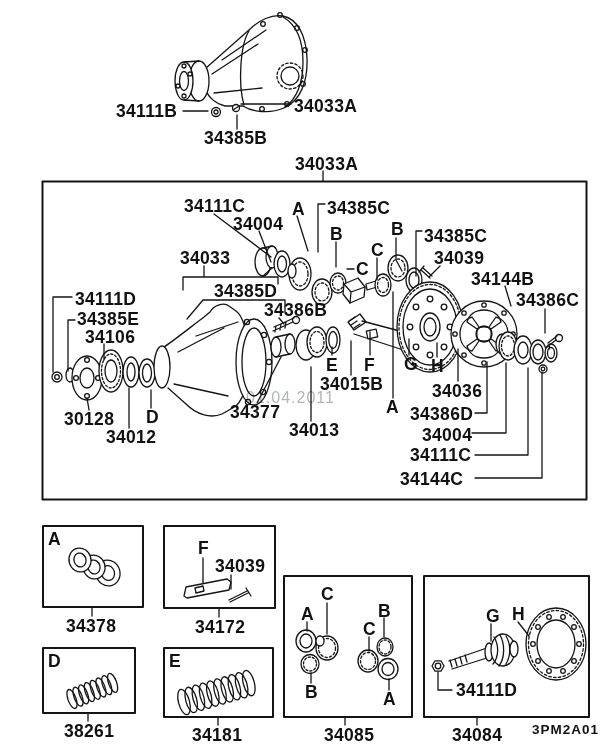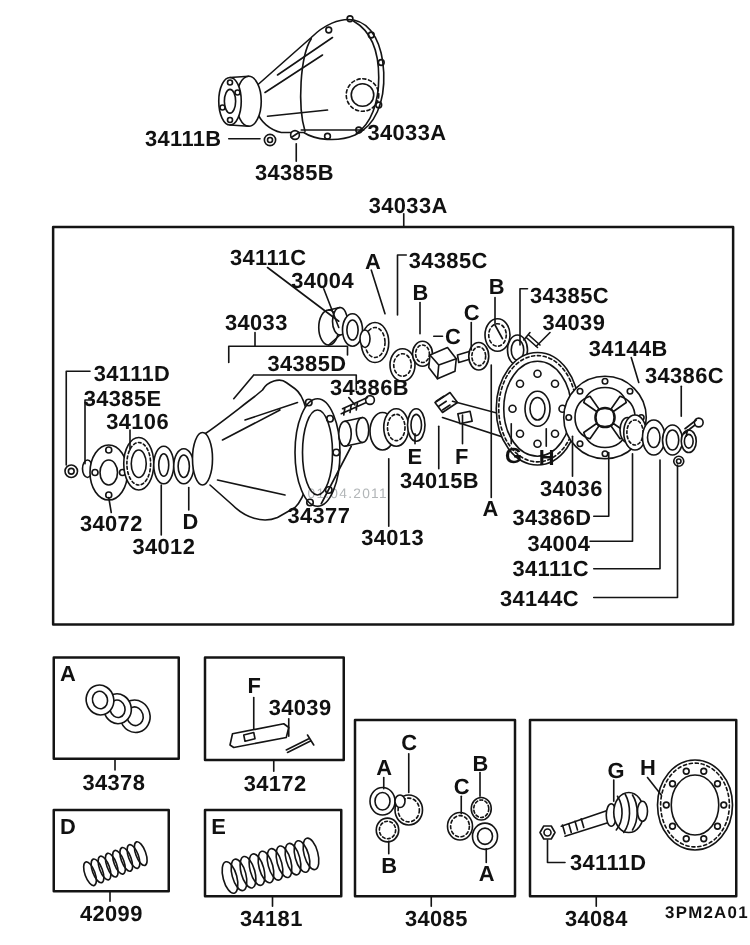--- a/index.html
+++ b/index.html
@@ -4,21 +4,21 @@
 <style>
   html,body{margin:0;padding:0;background:#fff;}
   #page{position:relative;width:600px;height:756px;background:#fff;overflow:hidden;
         font-family:"Liberation Sans",sans-serif;}
   #art{position:absolute;left:0;top:0;}
   .lbl{position:absolute;font-weight:700;font-size:17.5px;line-height:1;color:#111;
        letter-spacing:.3px;white-space:nowrap;}
   .sm{font-size:13.5px;letter-spacing:1px;}
   .wm{position:absolute;left:34px;top:341px;font-weight:700;font-size:49px;line-height:1;
       color:#b7bbbd;letter-spacing:1px;white-space:nowrap;mix-blend-mode:multiply;opacity:.85;}
-  .wmdate{position:absolute;left:246px;top:389px;font-weight:400;font-size:11px;
+  .wmdate{position:absolute;left:246px;top:389px;font-weight:400;font-size:16px;
       color:#b2b6b8;letter-spacing:1px;mix-blend-mode:multiply;}
 </style>
 </head>
 <body>
 
 <div id="page">
 
 <svg id="art" width="600" height="756" viewBox="0 0 600 756" stroke="#141414" fill="none" stroke-width="1.3" stroke-linecap="round" stroke-linejoin="round">
 
   <g>
@@ -337,23 +337,23 @@
 <div class="lbl" style="left:371px;top:242px">C</div>
 <div class="lbl" style="left:356px;top:261px">C</div>
 <div class="lbl" style="left:424px;top:228px">34385C</div>
 <div class="lbl" style="left:434px;top:250px">34039</div>
 <div class="lbl" style="left:471px;top:271px">34144B</div>
 <div class="lbl" style="left:516px;top:292px">34386C</div>
 <div class="lbl" style="left:180px;top:250px">34033</div>
 <div class="lbl" style="left:214px;top:283px">34385D</div>
 <div class="lbl" style="left:264px;top:302px">34386B</div>
 <div class="lbl" style="left:75px;top:291px">34111D</div>
-<div class="lbl" style="left:67px;top:311px">34385E</div>
+<div class="lbl" style="left:77px;top:311px">34385E</div>
 <div class="lbl" style="left:85px;top:329px">34106</div>
-<div class="lbl" style="left:64px;top:411px">34072</div>
+<div class="lbl" style="left:64px;top:411px">30128</div>
 <div class="lbl" style="left:146px;top:409px">D</div>
 <div class="lbl" style="left:106px;top:429px">34012</div>
 <div class="lbl" style="left:230px;top:404px">34377</div>
 <div class="lbl" style="left:289px;top:422px">34013</div>
 <div class="lbl" style="left:326px;top:357px">E</div>
 <div class="lbl" style="left:364px;top:357px">F</div>
 <div class="lbl" style="left:320px;top:376px">34015B</div>
 <div class="lbl" style="left:386px;top:399px">A</div>
 <div class="lbl" style="left:404px;top:356px">G</div>
 <div class="lbl" style="left:431px;top:358px">H</div>
@@ -362,21 +362,21 @@
 <div class="lbl" style="left:422px;top:427px">34004</div>
 <div class="lbl" style="left:410px;top:447px">34111C</div>
 <div class="lbl" style="left:400px;top:471px">34144C</div>
 
 <div class="lbl" style="left:48px;top:531px">A</div>
 <div class="lbl" style="left:66px;top:618px">34378</div>
 <div class="lbl" style="left:198px;top:540px">F</div>
 <div class="lbl" style="left:215px;top:558px">34039</div>
 <div class="lbl" style="left:195px;top:619px">34172</div>
 <div class="lbl" style="left:48px;top:653px">D</div>
-<div class="lbl" style="left:64px;top:723px">42099</div>
+<div class="lbl" style="left:64px;top:723px">38261</div>
 <div class="lbl" style="left:169px;top:653px">E</div>
 <div class="lbl" style="left:192px;top:727px">34181</div>
 <div class="lbl" style="left:321px;top:586px">C</div>
 <div class="lbl" style="left:301px;top:606px">A</div>
 <div class="lbl" style="left:378px;top:603px">B</div>
 <div class="lbl" style="left:363px;top:621px">C</div>
 <div class="lbl" style="left:305px;top:684px">B</div>
 <div class="lbl" style="left:383px;top:691px">A</div>
 <div class="lbl" style="left:324px;top:727px">34085</div>
 <div class="lbl" style="left:486px;top:608px">G</div>

